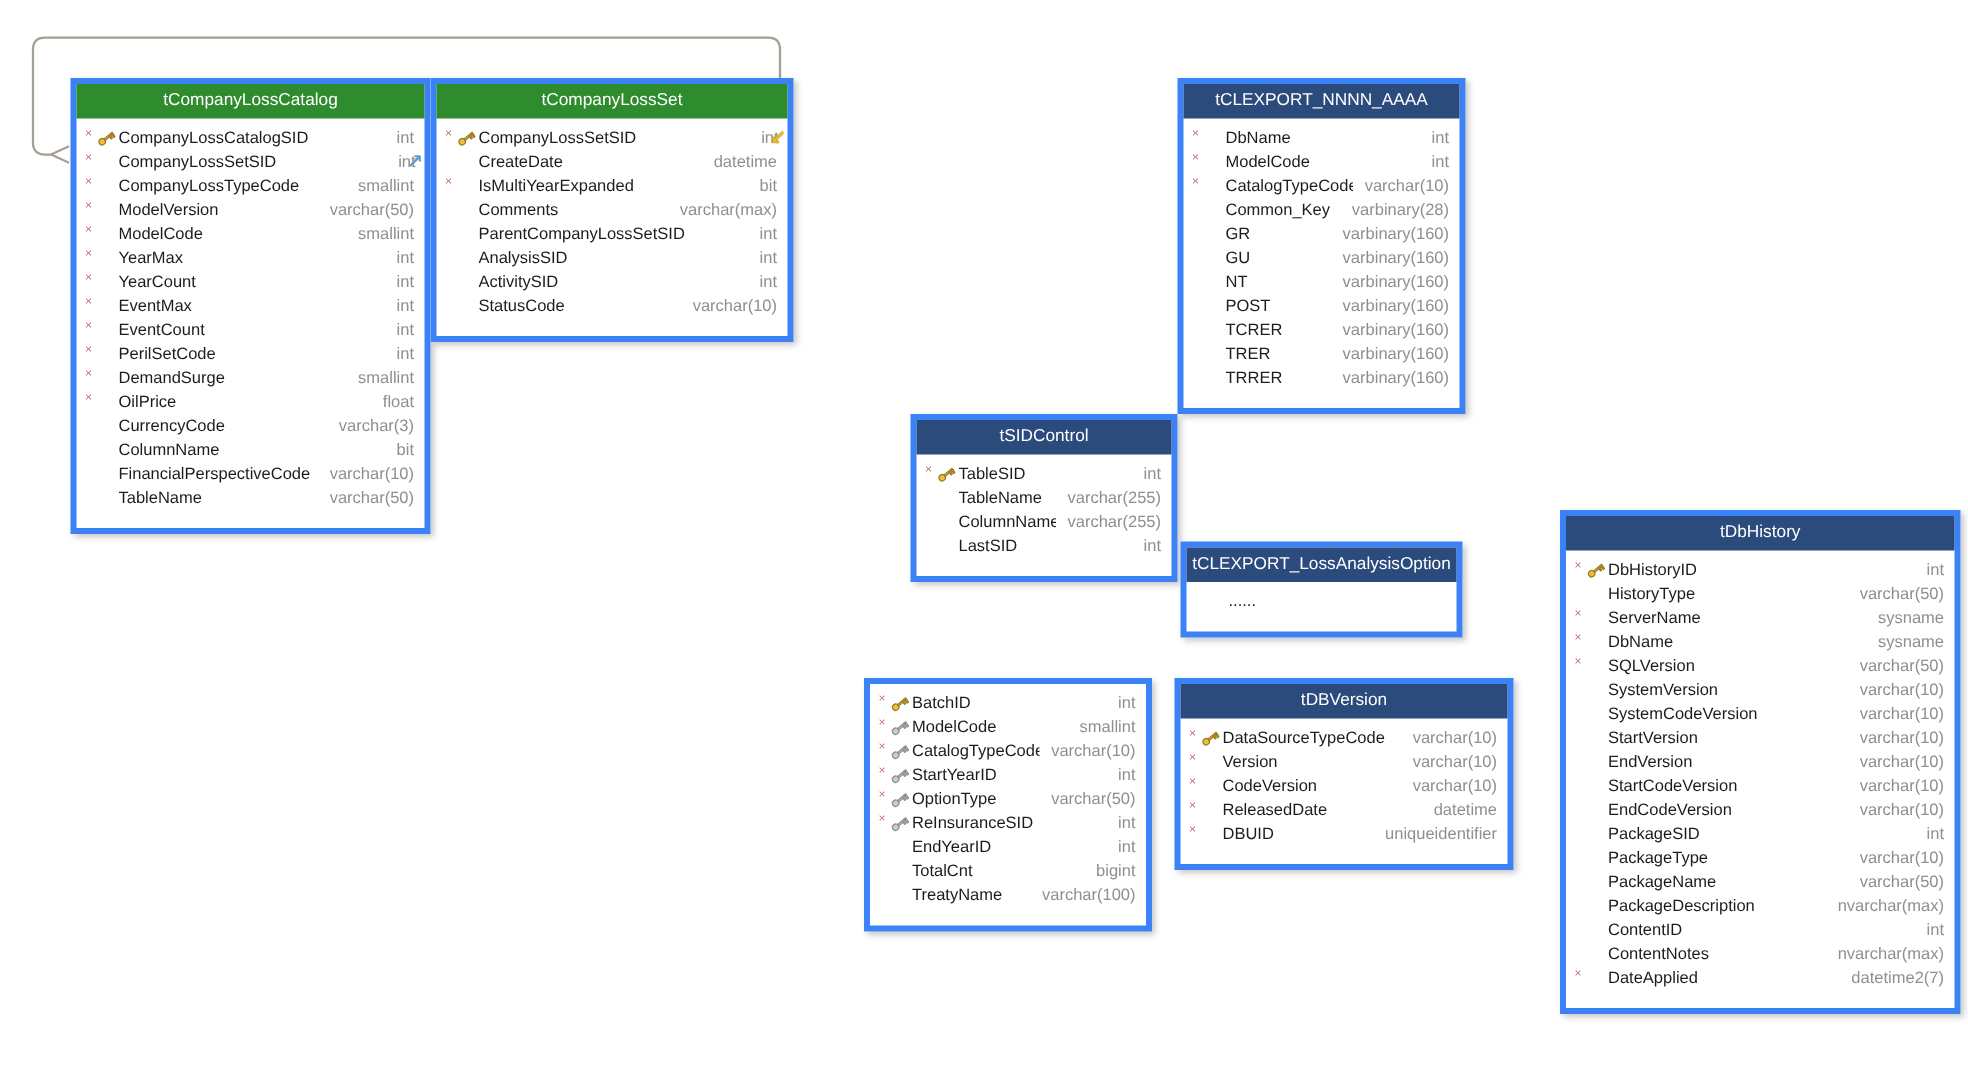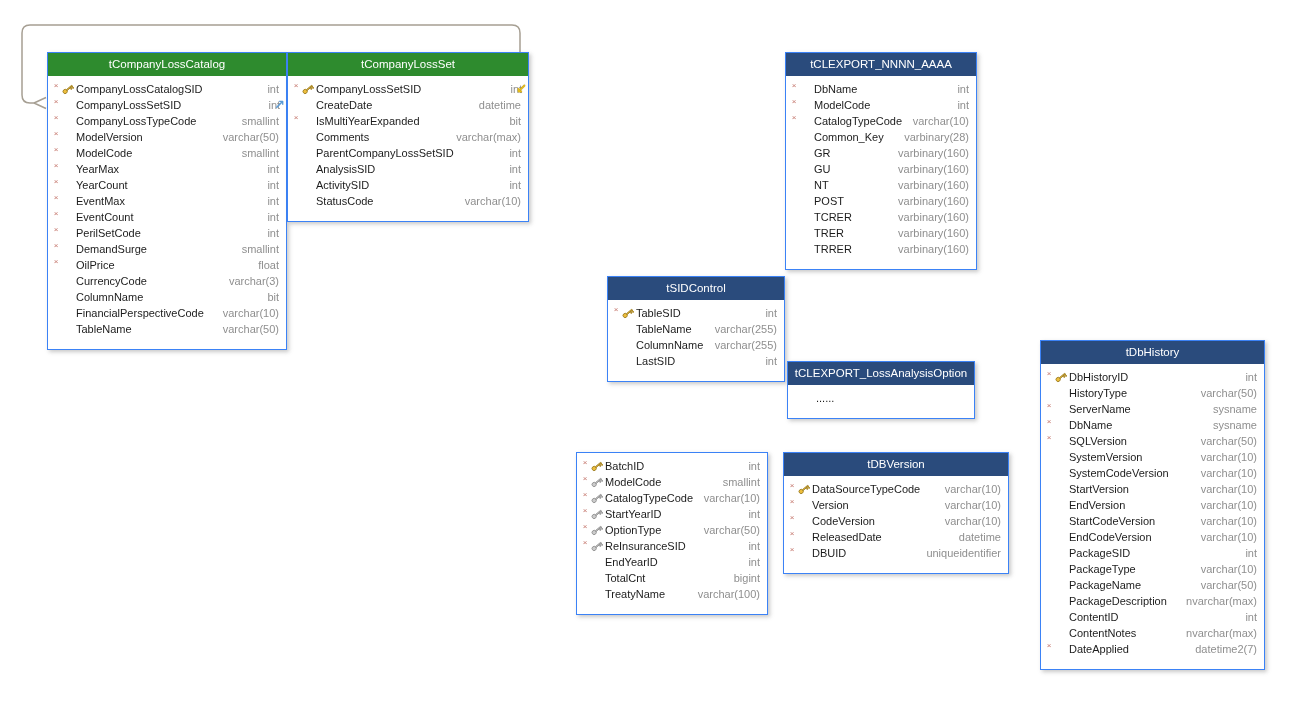--- a/index.html
+++ b/index.html
@@ -7,21 +7,21 @@
     position: relative;
     width: 1312px;
     height: 720px;
     background: #ffffff;
     overflow: hidden;
     font-family: "Liberation Sans", "DejaVu Sans", sans-serif;
   }
   .er-table {
     position: absolute;
     background: #ffffff;
-    border: 1px solid #3b82f6;
+    border: 4px solid #3b82f6;
     box-shadow: 2px 2px 4px rgba(100,100,100,0.35);
     box-sizing: border-box;
   }
   .er-header {
     height: 23px;
     line-height: 23px;
     text-align: center;
     color: #ffffff;
     font-size: 11.5px;
     white-space: nowrap;
@@ -381,21 +381,21 @@
         <div class="er-header" style="background: rgb(42, 75, 124);">tCLEXPORT_LossAnalysisOption</div>
         <div class="er-body">
           <div class="er-row">
             <span class="nn-marker"></span>
             <span class="key-cell"></span>
             <span class="col-name">......</span>
             <span class="col-type"></span>
           </div>
         </div>
       </div>
-      <div class="er-table" style="left: 1040px; top: 340px; width: 225px;">
+      <div class="er-table" style="left: 1040px; top: 340px; width: 267px;">
         <div class="er-header" style="background: rgb(42, 75, 124);">tDbHistory</div>
         <div class="er-body">
           <div class="er-row">
             <span class="nn-marker">×</span>
             <span class="key-cell">
               <svg width="13" height="13" viewBox="0 0 16 16">
                 <g transform="rotate(-40 8 8)" fill="#eebe3c" stroke="#9a7a1f" stroke-width="1">
                   <circle cx="4.2" cy="8" r="2.6"></circle>
                   <rect x="6.8" y="7.3" width="8.4" height="1.4"></rect>
                   <rect x="11.3" y="8.5" width="1.3" height="2.4"></rect>

